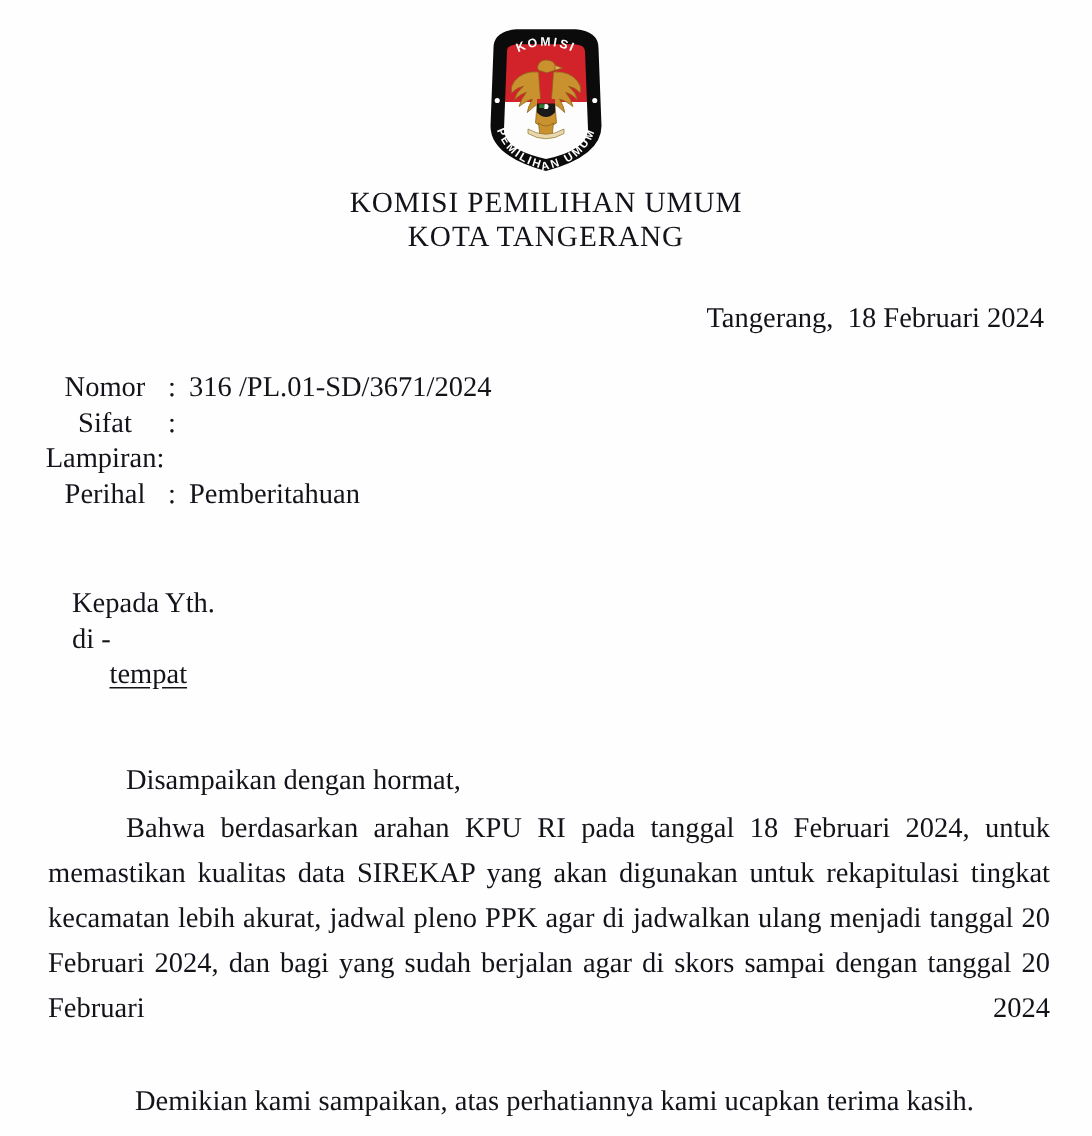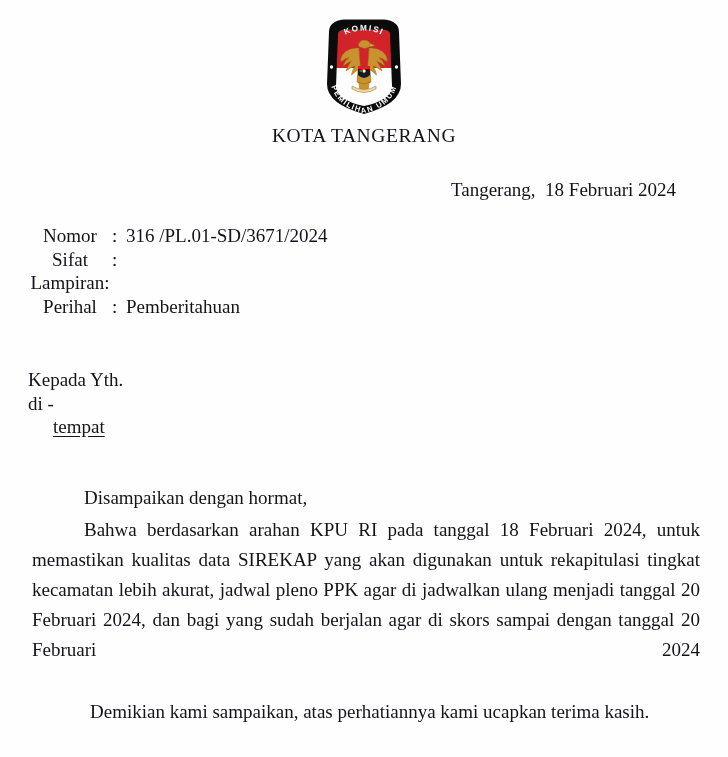--- a/index.html
+++ b/index.html
@@ -47,21 +47,21 @@
     font-size: 19.5px;
     line-height: 23px;
     letter-spacing: 0.6px;
     color: #14131a;
     font-family: Liberation Serif, serif;
   }
 
   
   .date-line {
     margin-top: 31px;
-    padding-right: 52px;
+    padding-right: 32px;
     text-align: right;
     font-size: 19px;
     line-height: 23px;
     white-space: pre;
     color: #14131a;
   }
 
   
   .meta {
     margin-top: 23px;
@@ -75,20 +75,21 @@
   .meta-sep   { display: inline-block; width: 14px; }
   .meta-value { display: inline-block; }
 
   
   .addressee {
     margin-top: 50px;
     padding-left: 28px;
     font-size: 19px;
     line-height: 23.5px;
     color: #14131a;
+    margin-left: 20px;
   }
   .addressee div { white-space: pre; }
   .tempat {
     margin-left: 25px;
     text-decoration: underline;
     text-underline-offset: 3px;
     display: inline-block;
   }
 
   
@@ -169,20 +170,21 @@
         </text>
         <text font-family="Liberation Sans, sans-serif" font-size="7.6" font-weight="bold" fill="#ffffff" letter-spacing="1.5">
           <textPath href="#botarc" startOffset="50%" text-anchor="middle">PEMILIHAN UMUM</textPath>
         </text>
 
         <circle cx="17.5" cy="53" r="1.7" fill="#ffffff"></circle>
         <circle cx="82.5" cy="53" r="1.7" fill="#ffffff"></circle>
       </svg>
     </div>
 
+    <div class="org-name">KOMISI PEMILIHAN UMUM</div>
     <div class="org-line2">KOTA TANGERANG</div>
   </div>
 
   <div class="date-line">Tangerang,  18 Februari 2024</div>
 
   <div class="meta">
     <div class="meta-row">
       <span class="meta-label">Nomor</span>
       <span class="meta-sep">:</span>
       <span class="meta-value">316 /PL.01-SD/3671/2024</span>

